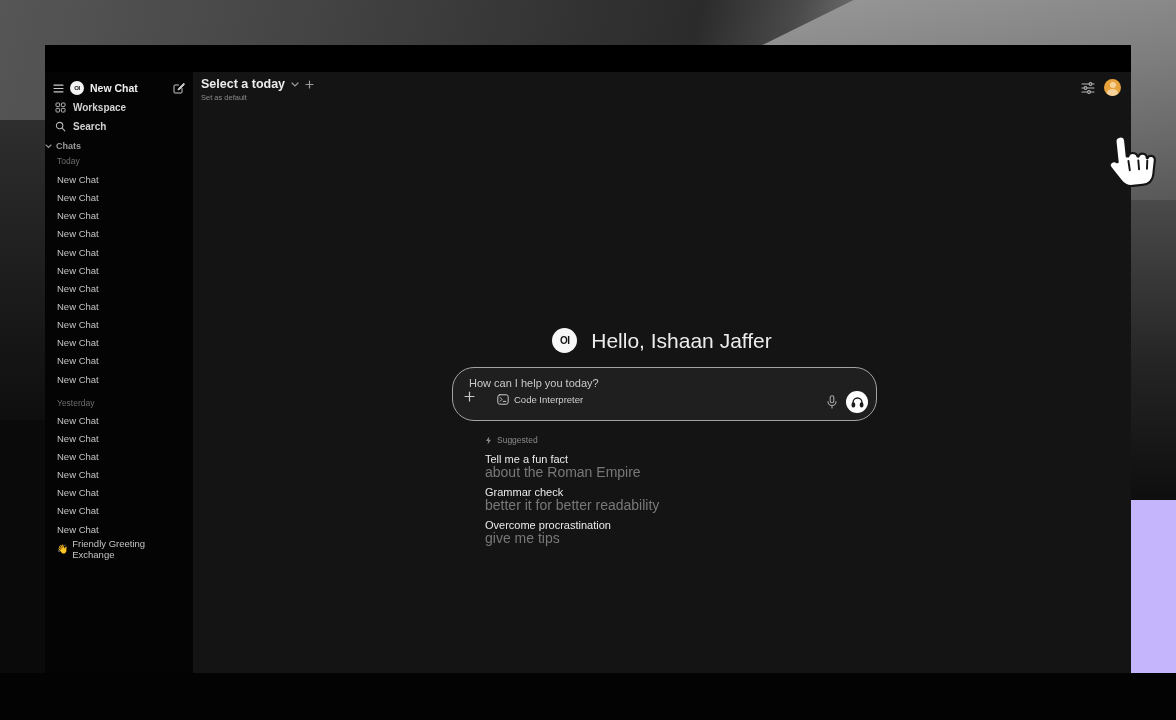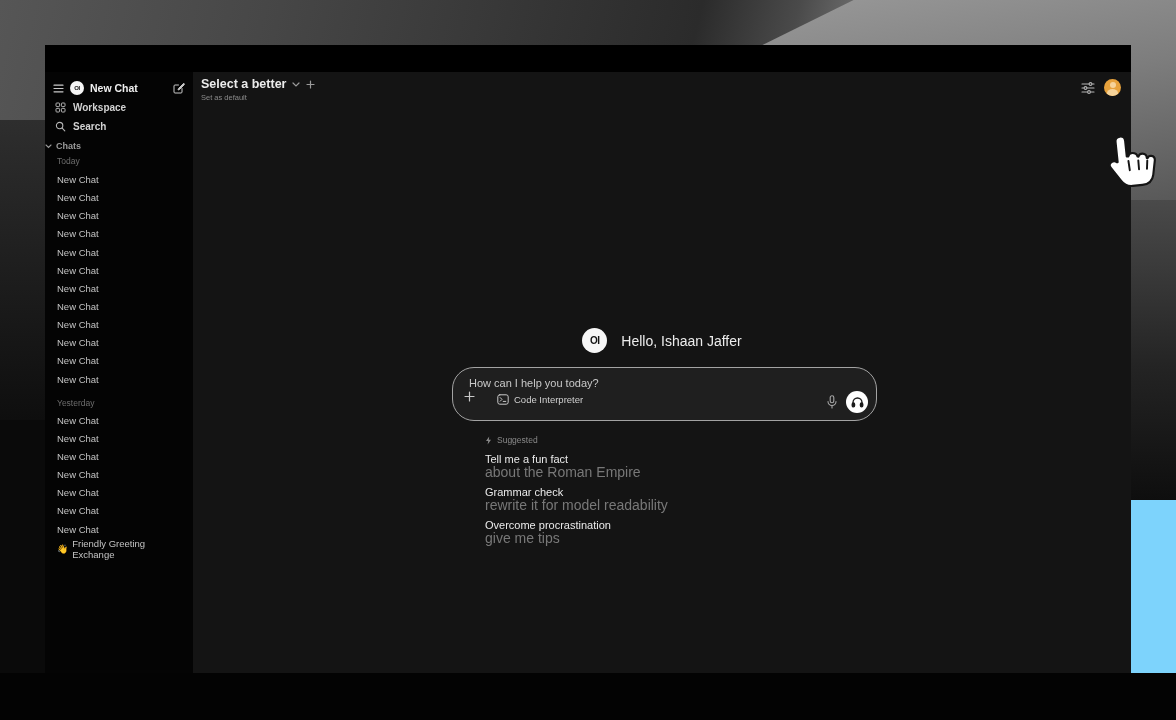--- a/index.html
+++ b/index.html
@@ -1,18 +1,18 @@
 <!DOCTYPE html>
 <html><head>
 <meta charset="utf-8">
 <style>
   * { margin:0; padding:0; box-sizing:border-box; }
   html,body { width:1176px; height:720px; overflow:hidden; background:#0b0b0b;
     font-family:"Liberation Sans", sans-serif; }
-  .stage { position:relative; width:1176px; height:720px; background:#7dd3fc; }
+  .stage { position:relative; width:1176px; height:720px; background:#c4b5fd; }
 
   
   .wp-top { position:absolute; left:0; top:0; width:100%; height:148px;
     background:linear-gradient(104deg,#565656 0%,#474747 22%,#343434 46%,#2b2b2b 58%,#4a4a4a 66%,#8e8e8e 76%,#979797 88%,#8a8a8a 100%); }
   .wp-tri { position:absolute; right:0; top:0; width:520px; height:238px;
     background:linear-gradient(170deg,#9c9c9c 0%,#7d7d7d 45%,#4f4f4f 100%);
     clip-path:polygon(38% 0,100% 0,100% 100%,12% 28%); }
   .wp-left { position:absolute; left:0; top:120px; width:45px; height:320px;
     background:linear-gradient(#2e2e2e,#161616 70%,#0c0c0c); }
   .wp-right { position:absolute; right:0; top:200px; width:46px; height:300px;
@@ -55,21 +55,21 @@
   .avatar { width:17px; height:17px; border-radius:50%; background:#e7a23c; position:relative; overflow:hidden; }
   .avatar::before { content:""; position:absolute; left:5.5px; top:3px; width:6px; height:6px;
     border-radius:50%; background:#f6d39a; }
   .avatar::after { content:""; position:absolute; left:3px; top:10px; width:11px; height:8px;
     border-radius:50% 50% 0 0; background:#f6d39a; }
 
   .greeting { position:absolute; left:0; right:0; top:256px; display:flex; align-items:center;
     justify-content:center; gap:14px; }
   .greet-logo { width:25px; height:25px; border-radius:50%; background:#f7f7f7; color:#141414;
     font-weight:bold; font-size:10px; display:flex; align-items:center; justify-content:center; letter-spacing:-.5px; }
-  .greet-text { font-size:14px; font-weight:500; color:#ececec; }
+  .greet-text { font-size:21px; font-weight:500; color:#ececec; }
 
   .input-card { position:absolute; left:259px; top:295px; width:425px; height:54px;
     background:#1f1f1f; border:1px solid #a3a3a3; border-radius:22px; }
   .input-ph { position:absolute; left:16px; top:9px; font-size:11px; color:#c9c9c9; }
   .input-controls { position:absolute; left:0; right:0; bottom:7px; height:22px;
     display:flex; align-items:flex-start; padding:0 8px 0 11px; }
   .ci-btn { display:flex; align-items:center; gap:5px; margin-left:15px; padding:3px 7px;
     border-radius:10px; color:#d0d0d0; font-size:9.5px; font-weight:500; cursor:pointer; }
   .right-controls { margin-left:auto; display:flex; align-items:center; gap:9px; }
   .call-btn { width:22px; height:22px; border-radius:50%; background:#fff; display:flex;
@@ -191,21 +191,21 @@
       <div class="pinned">
         <span class="emoji">👋</span>
         <span>Friendly Greeting Exchange</span>
       </div>
     </div>
 
     <div class="main">
 
       <div class="model-bar">
         <div class="model-row">
-          <span class="model-label">Select a better</span>
+          <span class="model-label">Select a today</span>
           <span class="icon-btn">
             <svg width="8" height="5" viewBox="0 0 8 5">
                 <path d="M1 1 L4 4 L7 1" stroke="#9a9a9a" stroke-width="1.2" fill="none" stroke-linecap="round"></path>
               </svg>
           </span>
           <span class="icon-btn">
             <svg width="9" height="9" viewBox="0 0 9 9">
                 <g stroke="#9a9a9a" stroke-width="1.2" stroke-linecap="round">
                   <line x1="4.5" y1="1" x2="4.5" y2="8"></line>
                   <line x1="1" y1="4.5" x2="8" y2="4.5"></line>
@@ -294,21 +294,21 @@
           </span>
           <span>Suggested</span>
         </div>
         <div>
             <div class="sugg-item">
             <div class="sugg-title">Tell me a fun fact</div>
             <div class="sugg-sub">about the Roman Empire</div>
           </div>
             <div class="sugg-item">
             <div class="sugg-title">Grammar check</div>
-            <div class="sugg-sub">rewrite it for model readability</div>
+            <div class="sugg-sub">better it for better readability</div>
           </div>
             <div class="sugg-item">
             <div class="sugg-title">Overcome procrastination</div>
             <div class="sugg-sub">give me tips</div>
           </div>
           </div>
       </div>
 
     </div>
   </div>

